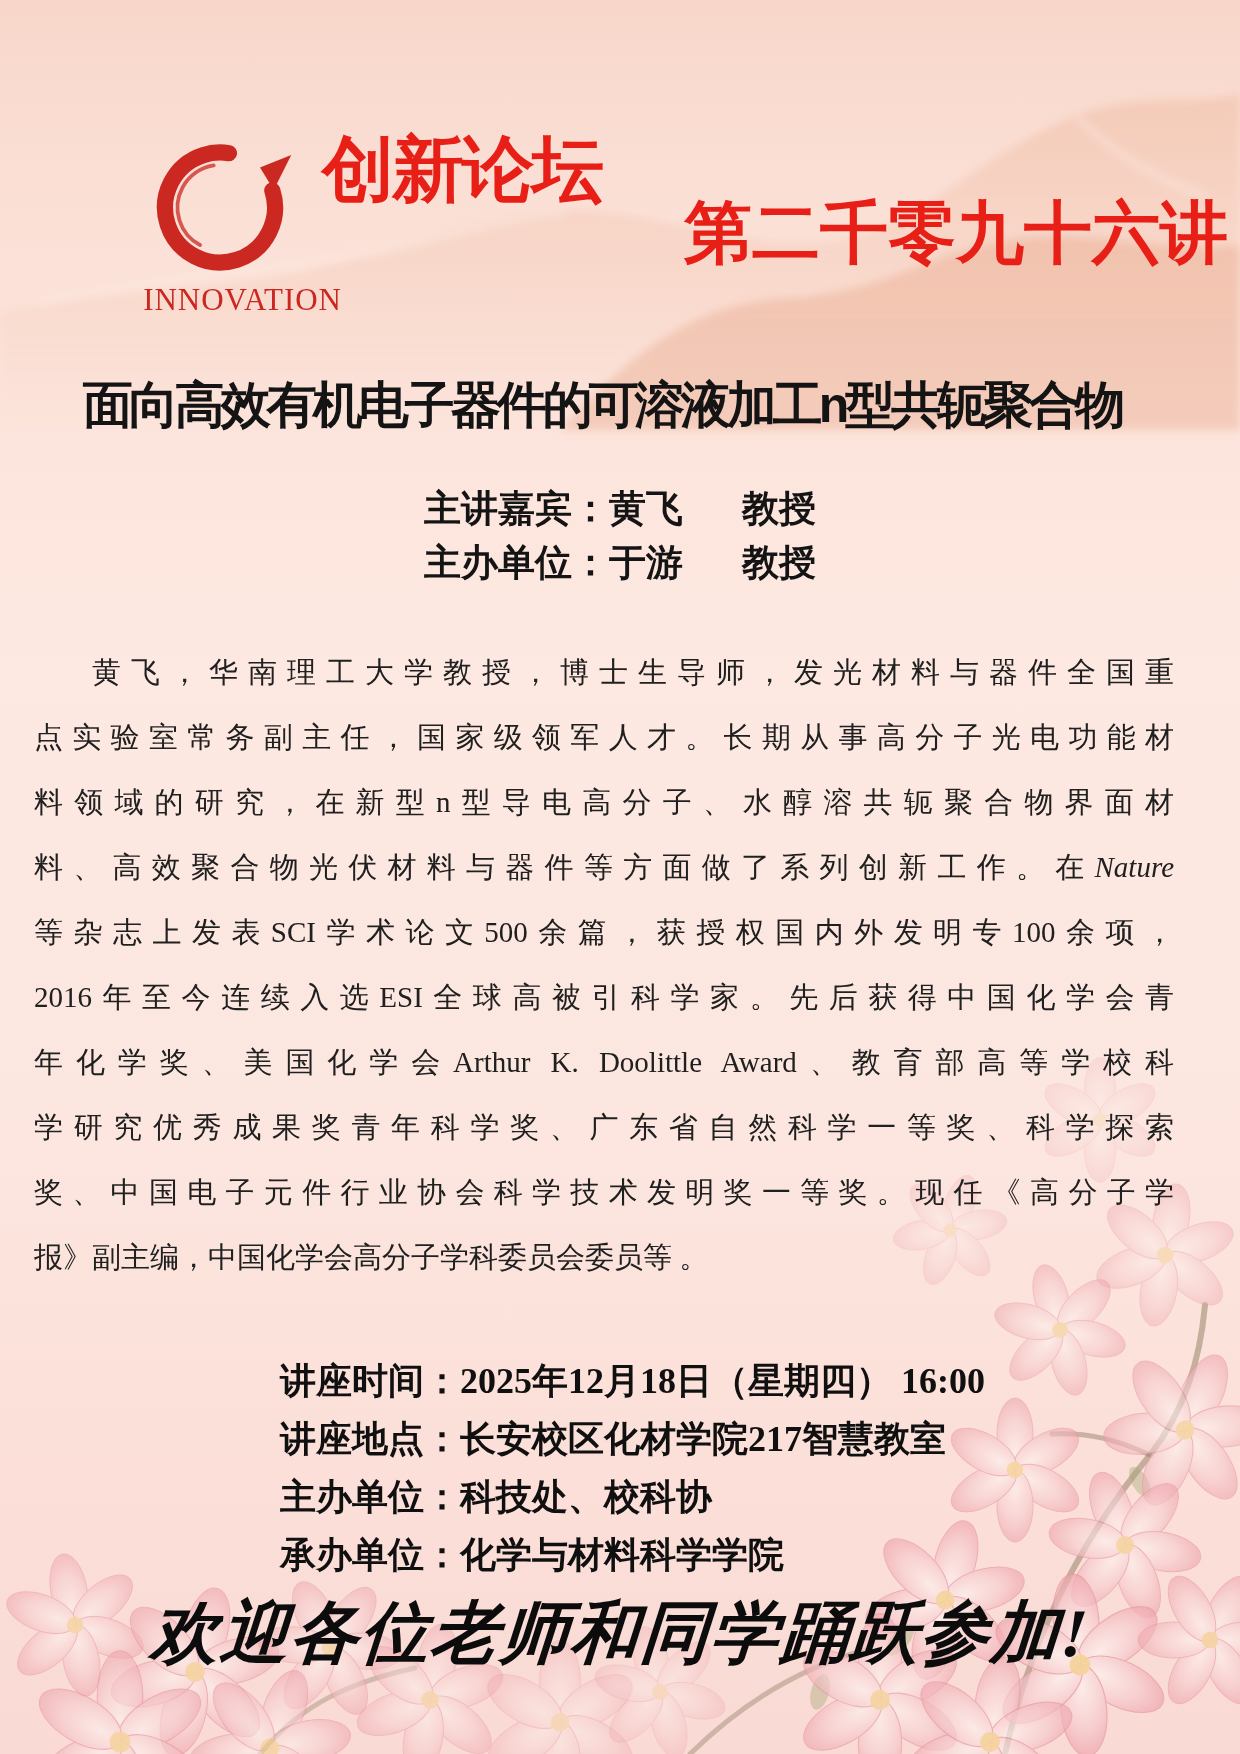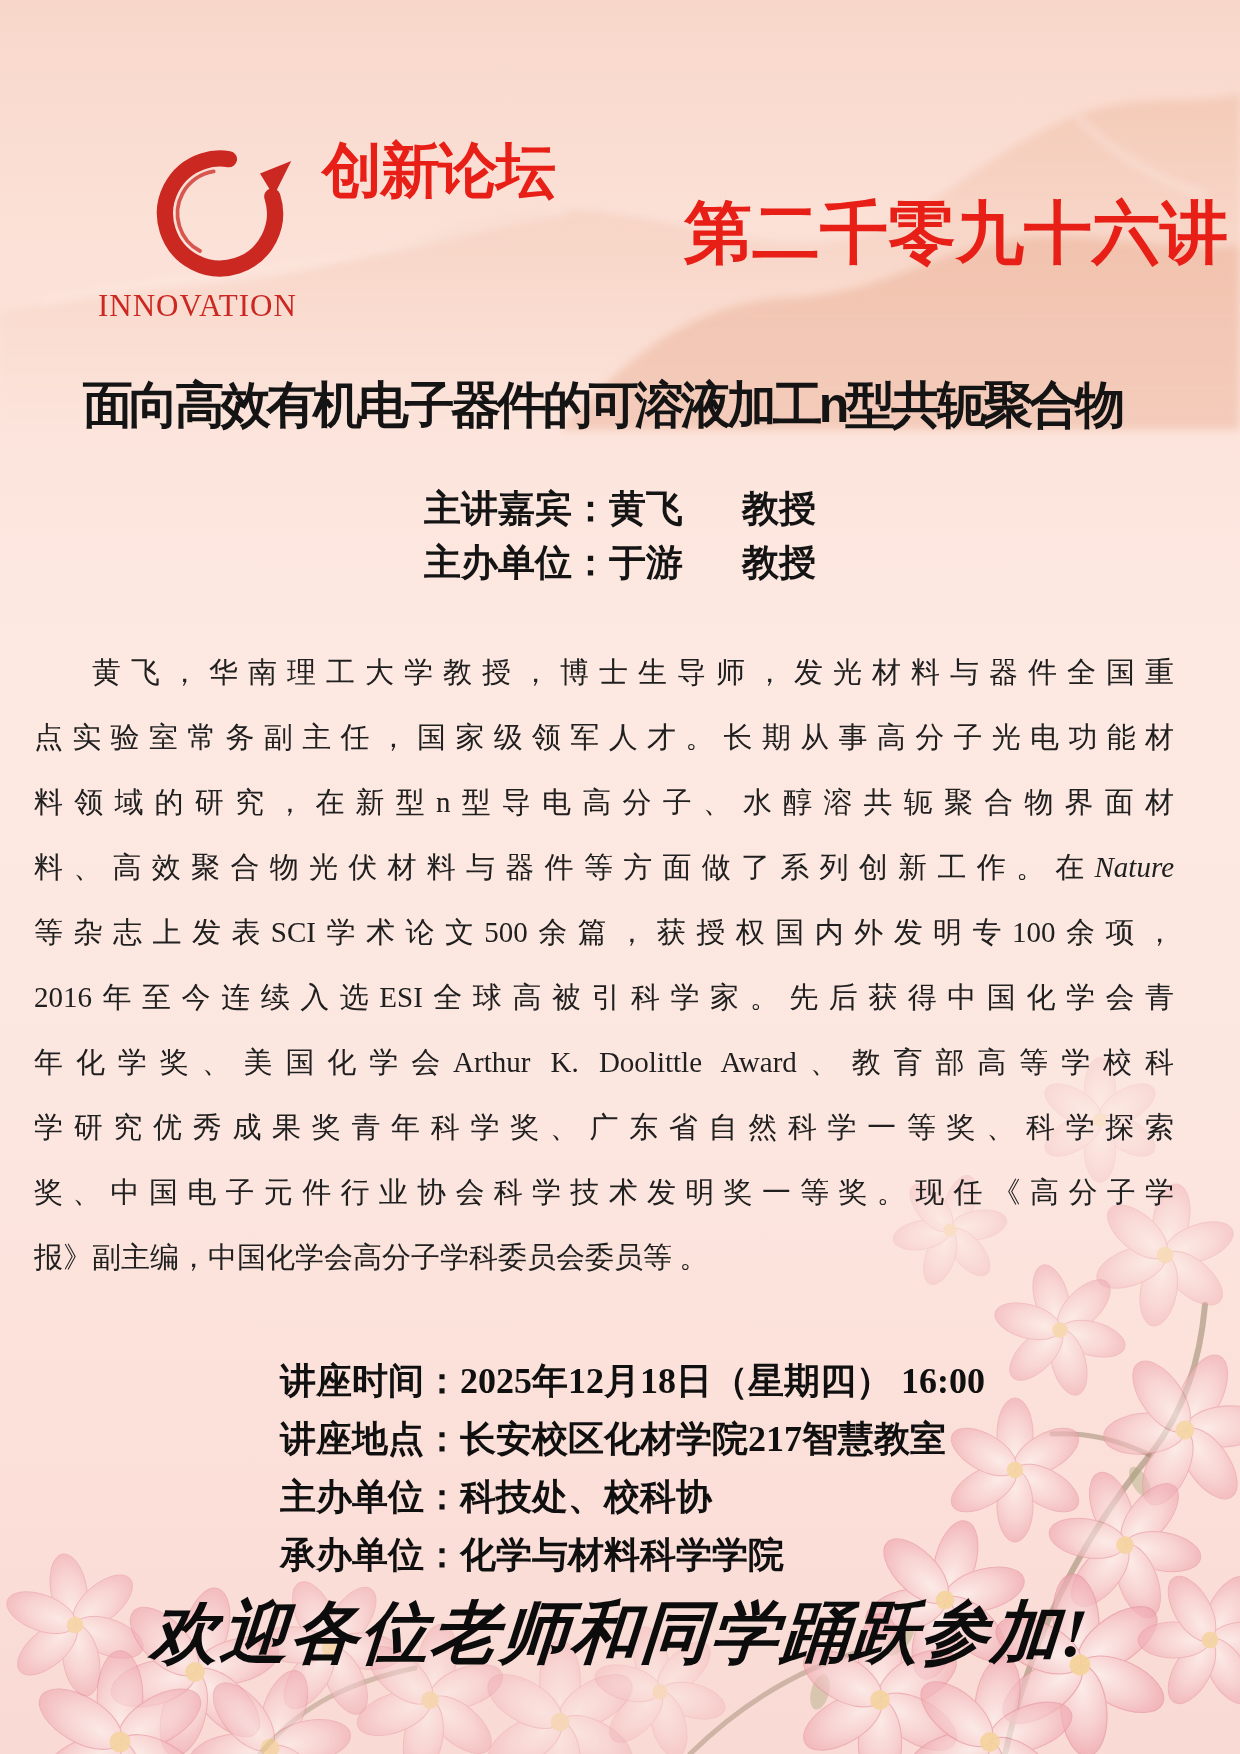--- a/index.html
+++ b/index.html
@@ -5,31 +5,31 @@
   html,body{margin:0;padding:0;background:#ffffff;}
   .poster{
     position:relative;
     width:1240px;height:1754px;
     overflow:hidden;
     background:linear-gradient(180deg,#f8d7ca 0%,#fbe0d6 12%,#fde9e2 38%,#fce7e0 62%,#fbdfd8 85%,#f9dad4 100%);
     font-family:"Liberation Serif","DejaVu Serif",serif;
     color:#1c1c1c;
   }
   .bg{position:absolute;left:0;top:0;width:1240px;height:1754px;pointer-events:none;}
-  .logo{position:absolute;left:98px;top:136px;width:244px;text-align:left;}
+  .logo{position:absolute;left:98px;top:130px;width:244px;text-align:right;}
   .logo-swirl{display:block;margin:0 auto;width:150px;height:150px;}
   .logo-text{
     margin-top:2px;
     font-family:"Liberation Serif","DejaVu Serif",serif;
     font-size:31px;letter-spacing:1px;color:#cb2822;white-space:nowrap;
   }
   .forum-title{
-    position:absolute;left:322px;top:138px;
+    position:absolute;left:322px;top:130px;
     font-family:"Liberation Sans","DejaVu Sans",sans-serif;
-    font-weight:bold;font-size:60px;line-height:1.1;
+    font-weight:bold;font-size:72px;line-height:1.1;
     letter-spacing:-2px;color:#e71f17;white-space:nowrap;
   }
   .lecture-number{
     position:absolute;left:684px;top:188px;
     font-family:"Liberation Serif","DejaVu Serif",serif;
     font-weight:bold;font-size:68px;color:#e71f17;white-space:nowrap;
   }
   .lecture-title{
     position:absolute;left:0;top:372px;width:1204px;margin:0;
     text-align:center;

